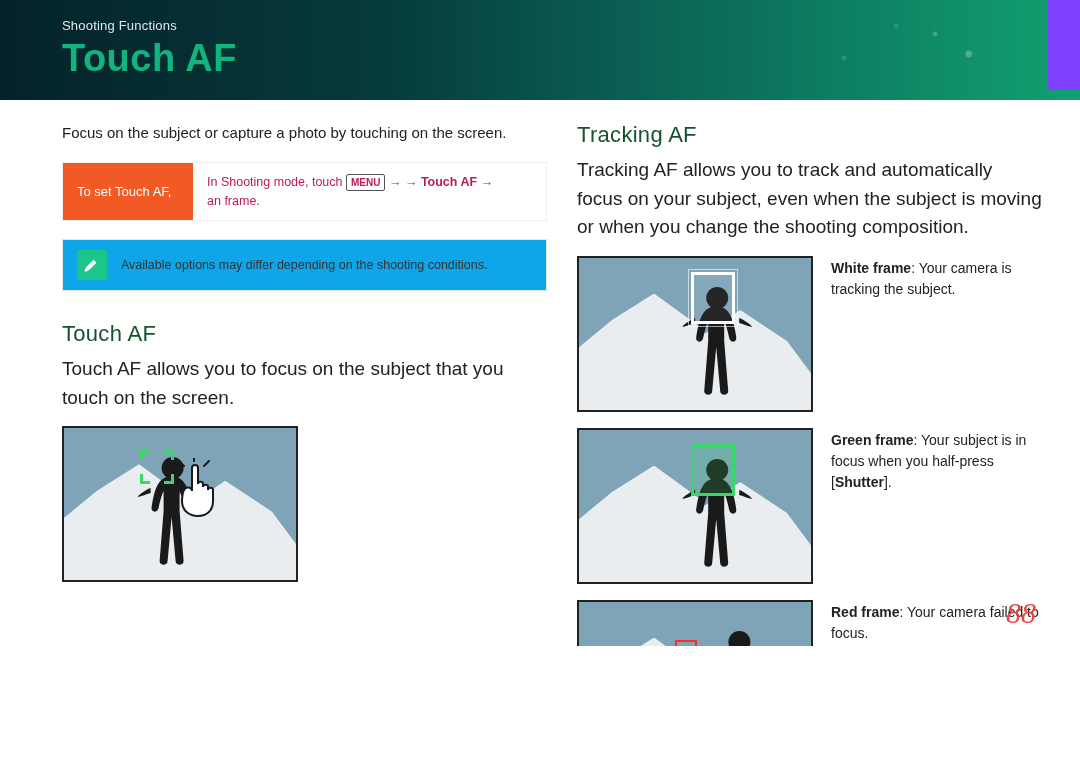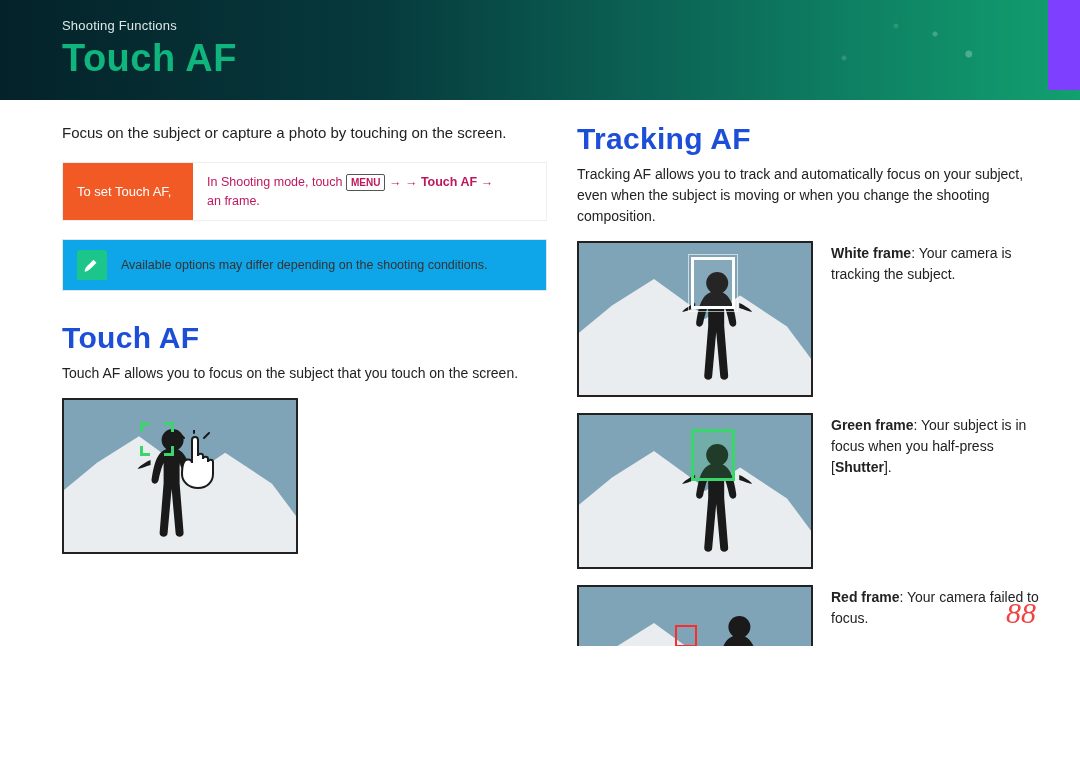--- a/index.html
+++ b/index.html
@@ -38,22 +38,22 @@
   .instruct-body { font-size:12.5px; color:#be185d; padding:10px 14px; line-height:1.5; flex:1; display:flex; flex-direction:column; justify-content:center; }
   .menu-chip { display:inline-block; border:1px solid #555; border-radius:2px; padding:0 4px; font-size:10px; font-weight:700; background:#fff; }
   .arrow { font-weight:700; }
 
   
   .note { display:flex; align-items:center; background:#0ea5e9; border:1px solid #e3e6e6; padding:10px 14px; gap:14px; margin-bottom:30px; }
   .note-icon { width:30px; height:30px; background:#1cc68a; border-radius:2px; display:flex; align-items:center; justify-content:center; }
   .note-text { font-size:12.5px; color:#333; }
 
   
-  h2.green { color:#1d4ed8; font-size:30px; font-weight:700; margin-bottom:8px; letter-spacing:.3px; }
-  .desc { font-size:14px; line-height:1.5; margin-bottom:14px; }
+  h2.green { color:#14532d; font-size:22px; font-weight:400; margin-bottom:8px; letter-spacing:.3px; }
+  .desc { font-size:19px; line-height:1.5; margin-bottom:14px; }
 
   
   .scene-wrap { display:flex; gap:18px; margin-bottom:16px; }
   .scene { border:2px solid #222; width:236px; height:156px; position:relative; overflow:hidden; }
   .scene .sky { position:absolute; inset:0; background:#7fa4b7; }
   .scene .mtn1 { position:absolute; left:-30px; bottom:-4px; width:210px; height:120px; background:#e9edef; clip-path: polygon(0 100%, 12% 48%, 30% 22%, 50% 0, 72% 28%, 100% 100%); }
   .scene .mtn2 { position:absolute; right:-30px; bottom:-4px; width:180px; height:110px; background:#e9edef; clip-path: polygon(0 100%, 22% 30%, 44% 6%, 70% 34%, 100% 100%); }
   .scene .ground { position:absolute; left:0; right:0; bottom:0; height:16px; background:#e9edef; }
   .scene-caption { font-size:14px; line-height:1.5; flex:1; padding-top:2px; }
 

